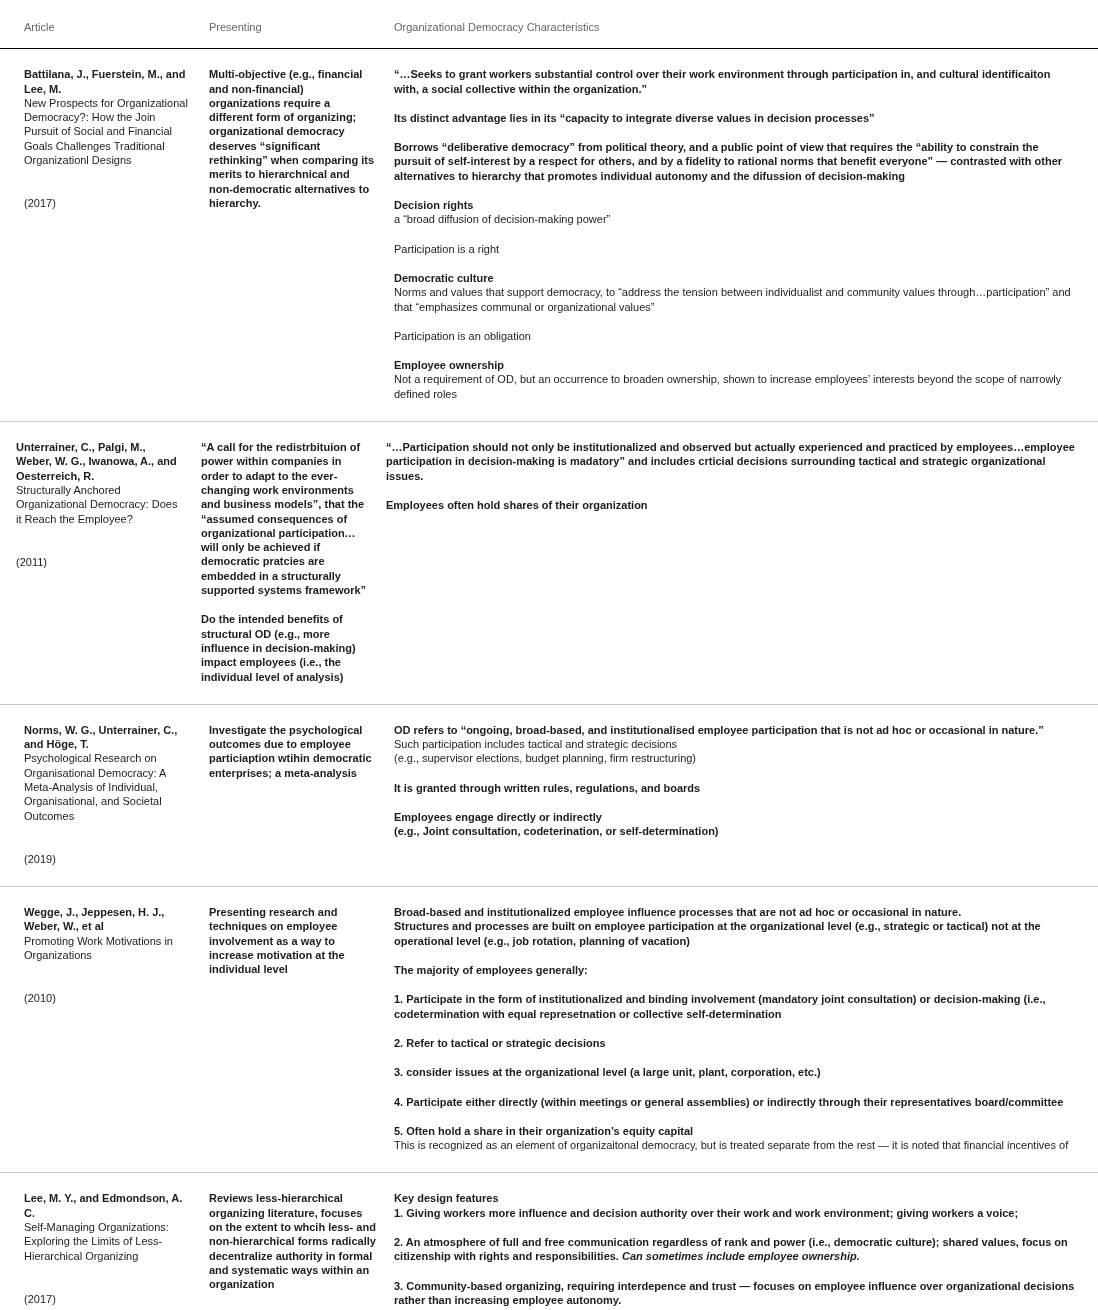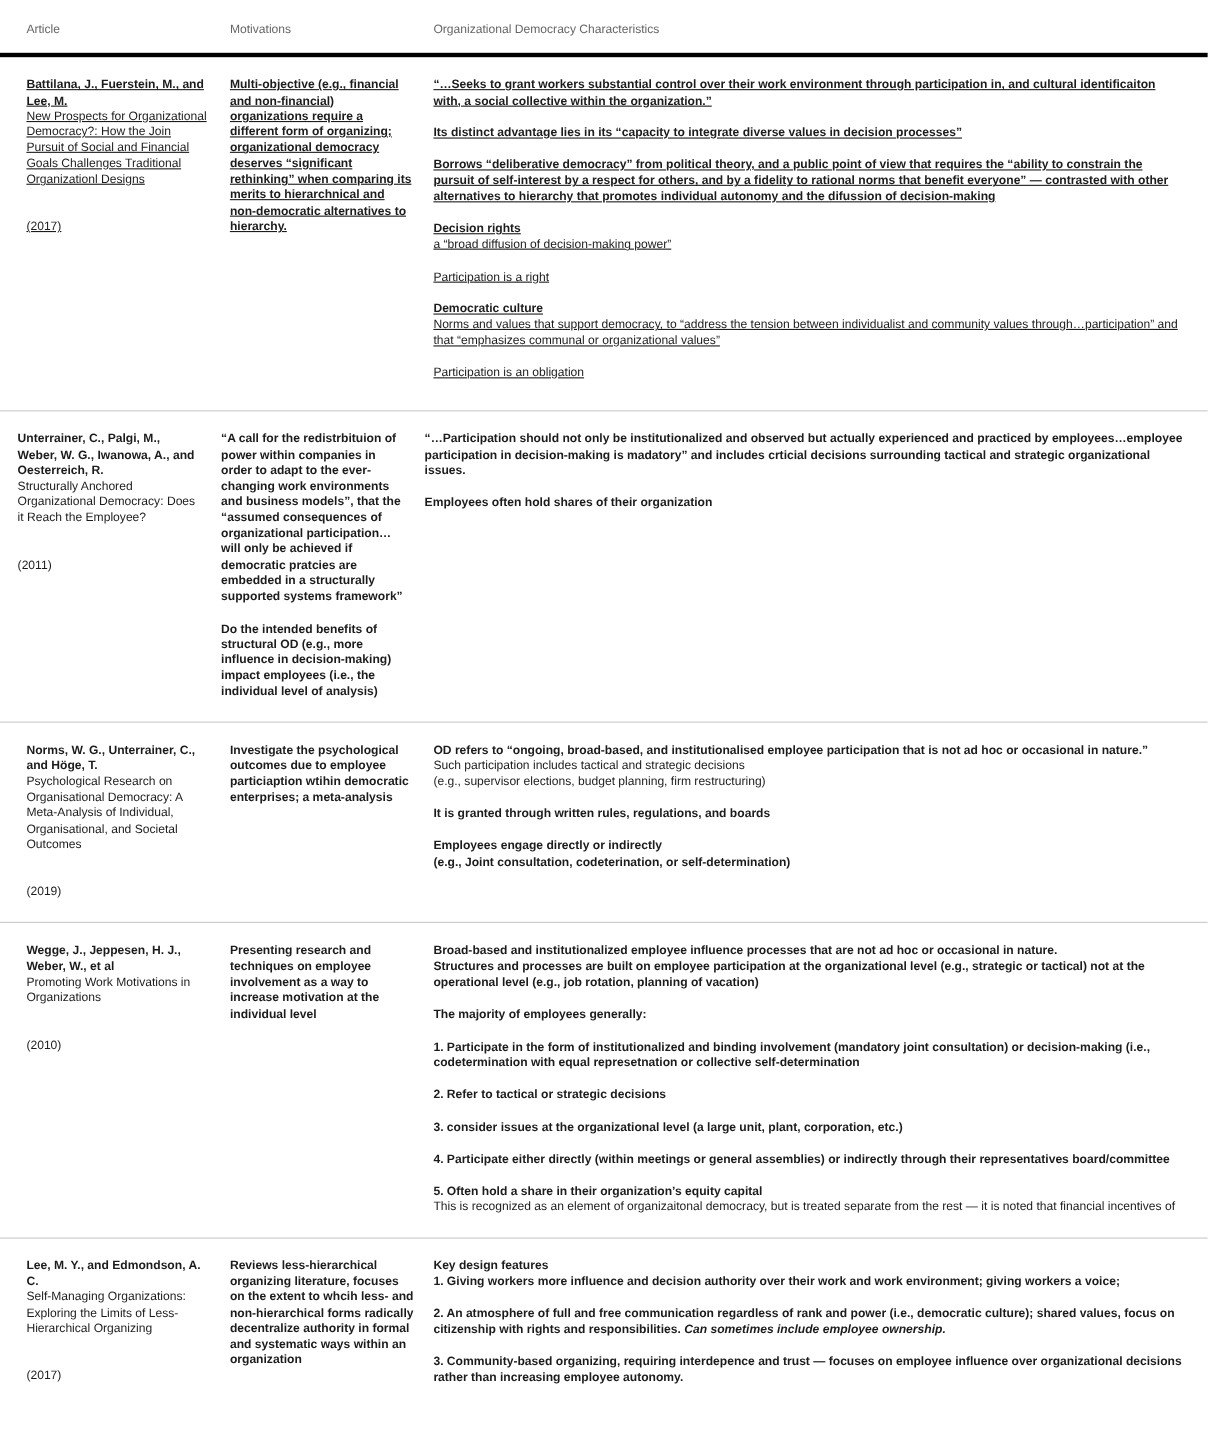--- a/index.html
+++ b/index.html
@@ -17,50 +17,50 @@
   }
   .grid-row {
     display: grid;
     grid-template-columns: 185px 185px 1fr;
     padding-left: 24px;
     padding-right: 22px;
   }
   .header-row {
     padding-top: 20px;
     padding-bottom: 14px;
-    border-bottom: 4px solid #000000;
+    border-bottom: 1px solid #000000;
     color: #666666;
   }
   .row {
     padding-top: 18px;
     padding-bottom: 20px;
     border-bottom: 1px solid #c9c9c9;
   }
-  .row-1 { min-height: 322px; text-decoration: underline; }
+  .row-1 { min-height: 322px; }
   .row-2 { min-height: 242px; padding-left: 16px; }
   .row-3 { min-height: 152px; }
   .row-4 { min-height: 260px; }
   .row-5 { min-height: 268px; }
   .cell { padding-right: 18px; }
   .cell:last-child { padding-right: 0; }
   .authors { font-weight: bold; }
   .year { margin-top: 29px; }
   .para + .para { margin-top: 15px; }
   .p-head { font-weight: bold; white-space: pre-line; }
   .p-body { white-space: pre-line; }
   .p-head em { font-style: italic; }
 </style>
 </head>
 <body>
 
 <div class="page">
 
   <div class="grid-row header-row">
     <div class="cell">Article</div>
-    <div class="cell">Motivations</div>
+    <div class="cell">Presenting</div>
     <div class="cell">Organizational Democracy Characteristics</div>
   </div>
 
   <div class="grid-row row row-1">
     <div class="cell">
       <div class="authors">Battilana, J., Fuerstein, M., and Lee, M.</div>
       <div class="title">New Prospects for Organizational Democracy?: How the Join Pursuit of Social and Financial Goals Challenges Traditional Organizationl Designs</div>
       <div class="year">(2017)</div>
     </div>
     <div class="cell">
@@ -85,20 +85,24 @@
         <div class="para">
           <div class="p-body">Participation is a right</div>
         </div>
         <div class="para">
           <div class="p-head">Democratic culture</div>
           <div class="p-body">Norms and values that support democracy, to “address the tension between individualist and community values through…participation” and that “emphasizes communal or organizational values”</div>
         </div>
         <div class="para">
           <div class="p-body">Participation is an obligation</div>
         </div>
+        <div class="para">
+          <div class="p-head">Employee ownership</div>
+          <div class="p-body">Not a requirement of OD, but an occurrence to broaden ownership, shown to increase employees’ interests beyond the scope of narrowly defined roles</div>
+        </div>
       </div>
   </div>
 
   <div class="grid-row row row-2">
     <div class="cell">
       <div class="authors">Unterrainer, C., Palgi, M., Weber, W. G., Iwanowa, A., and Oesterreich, R.</div>
       <div class="title">Structurally Anchored Organizational Democracy: Does it Reach the Employee?</div>
       <div class="year">(2011)</div>
     </div>
     <div class="cell">

